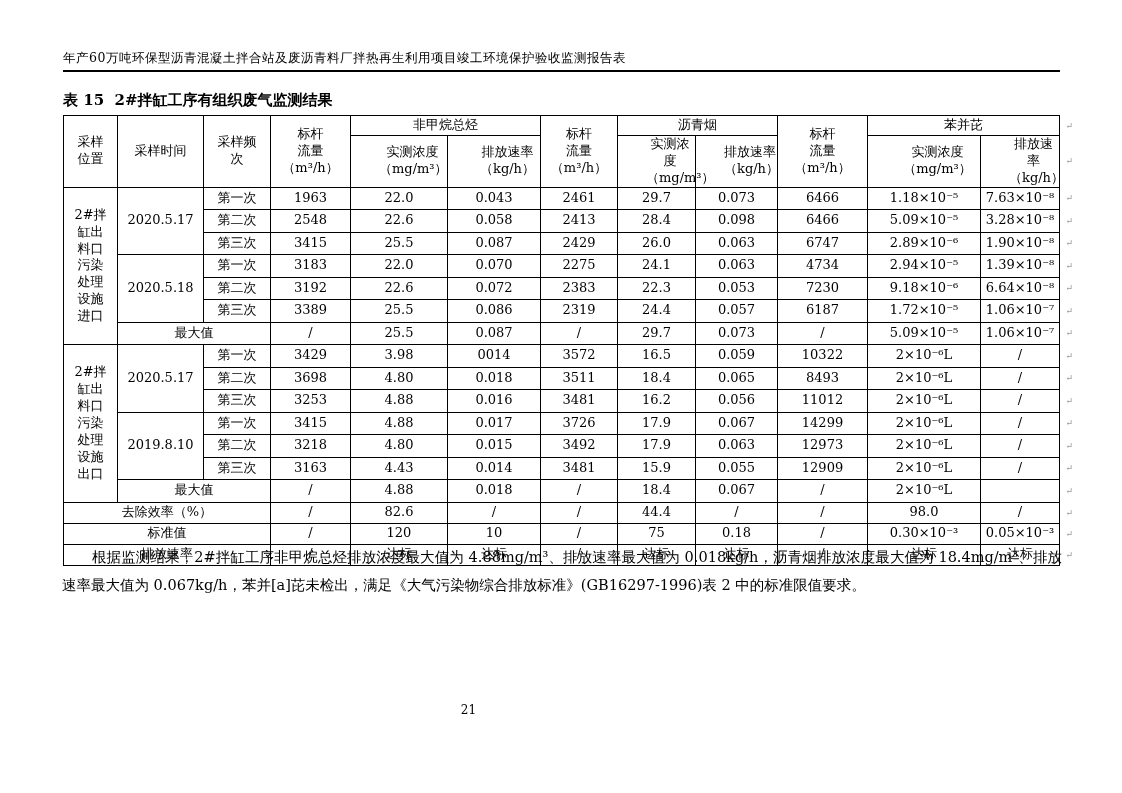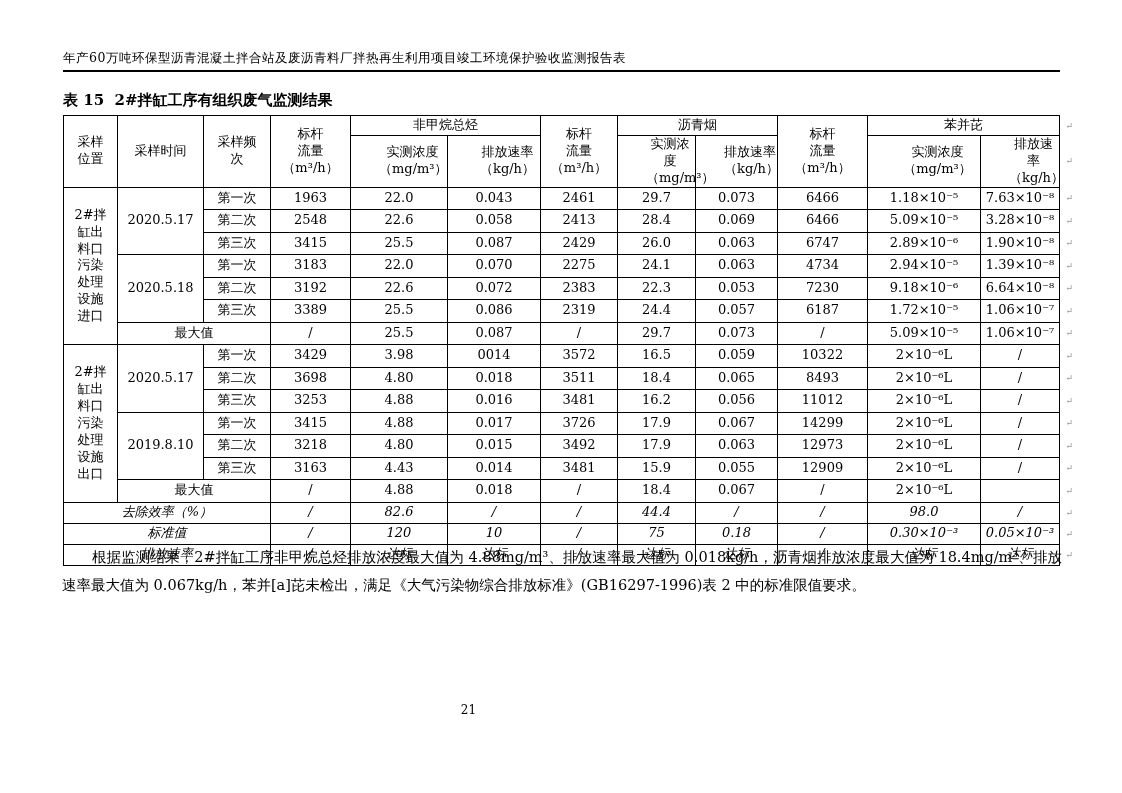--- a/index.html
+++ b/index.html
@@ -25,21 +25,21 @@
     border-collapse:collapse;table-layout:fixed;font-size:13px;
   }
   table.monitor th,table.monitor td{
     border:1px solid #000;text-align:center;vertical-align:middle;
     padding:0 1px;white-space:pre-line;font-weight:normal;
     position:relative;line-height:1.3;overflow:visible;
   }
   tr.group-row th{height:19px;}
   tr.sub-row th{height:43px;padding-left:28px;}
   tbody td{height:21.5px;}
-  tr.footer-row td{height:20px;font-style:italic;}
+  tr.footer-row td{height:20px;}
   td.pos-cell{line-height:20px;}
   .pmark{
     position:absolute;right:-14px;top:50%;transform:translateY(-50%);
     color:#9a9a9a;font-size:9px;line-height:1;border:none;
   }
   .note{
     position:absolute;top:543px;left:62px;width:1000px;
     font-size:14.5px;line-height:28px;text-indent:30px;text-align:justify;
   }
   .page-number{
@@ -125,21 +125,21 @@
         <td>1.18×10⁻⁵</td>
         <td>7.63×10⁻⁸<span class="pmark">↵</span></td>
       </tr>
       <tr class="data-row">
         <td>第二次</td>
         <td>2548</td>
         <td>22.6</td>
         <td>0.058</td>
         <td>2413</td>
         <td>28.4</td>
-        <td>0.069</td>
+        <td>0.098</td>
         <td>6466</td>
         <td>5.09×10⁻⁵</td>
         <td>3.28×10⁻⁸<span class="pmark">↵</span></td>
       </tr>
       <tr class="data-row">
         <td>第三次</td>
         <td>3415</td>
         <td>25.5</td>
         <td>0.087</td>
         <td>2429</td>

